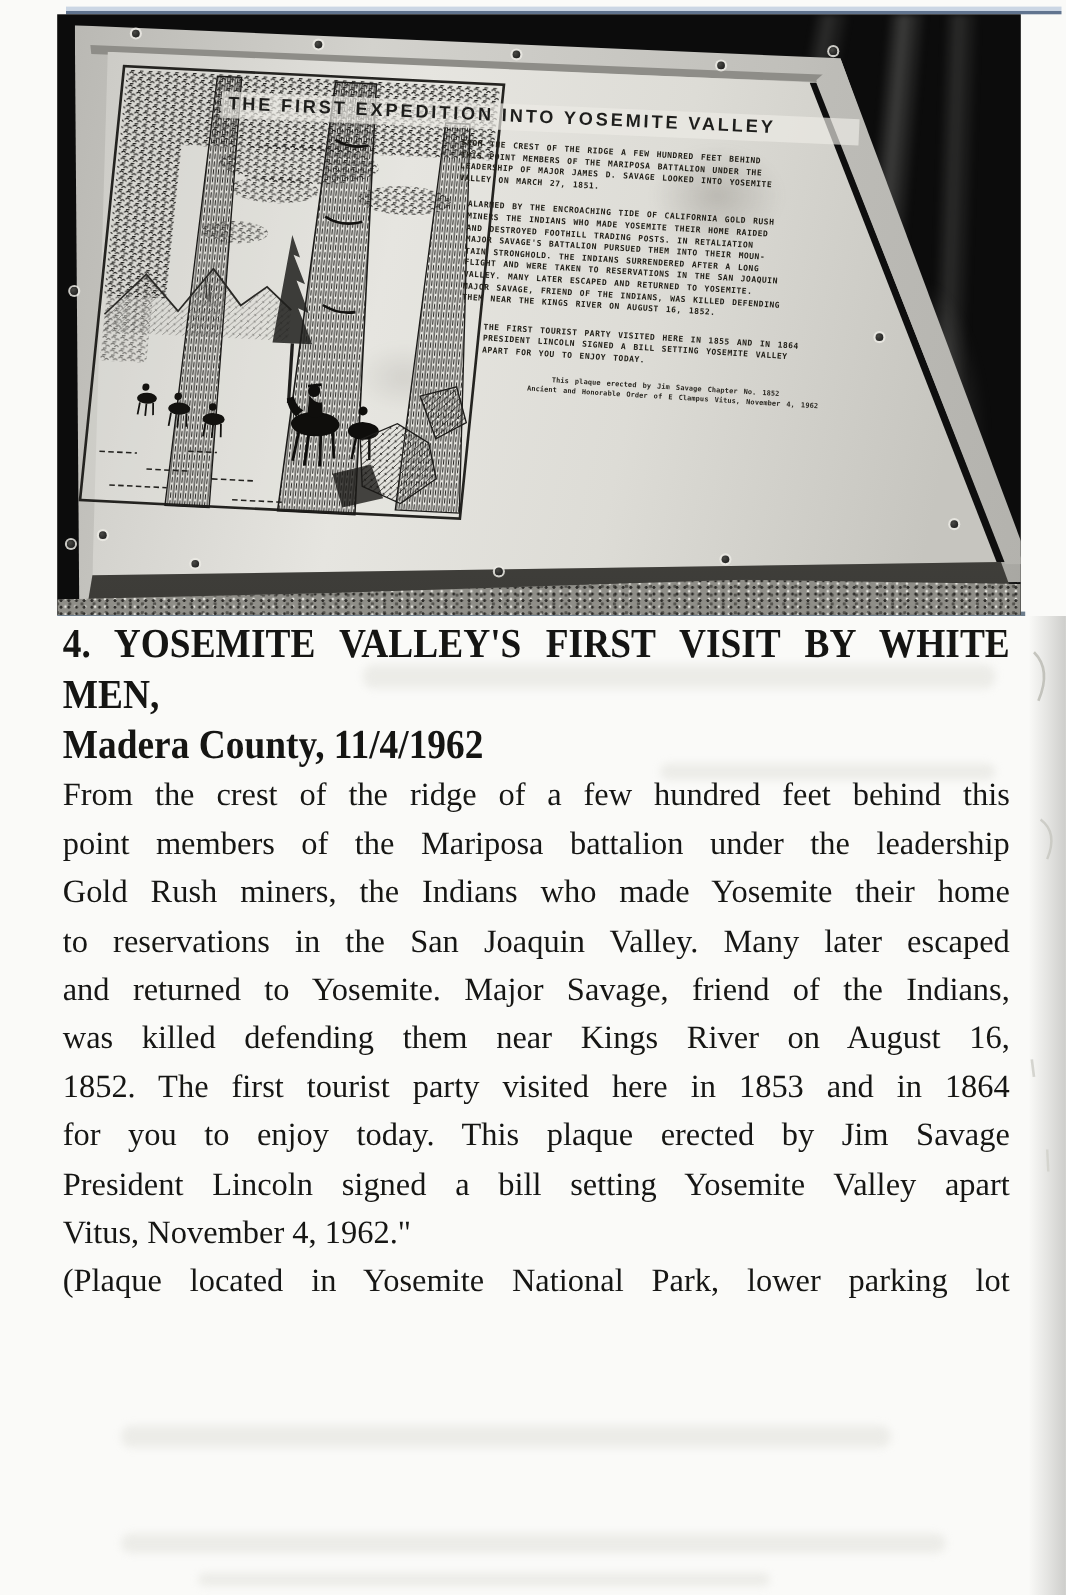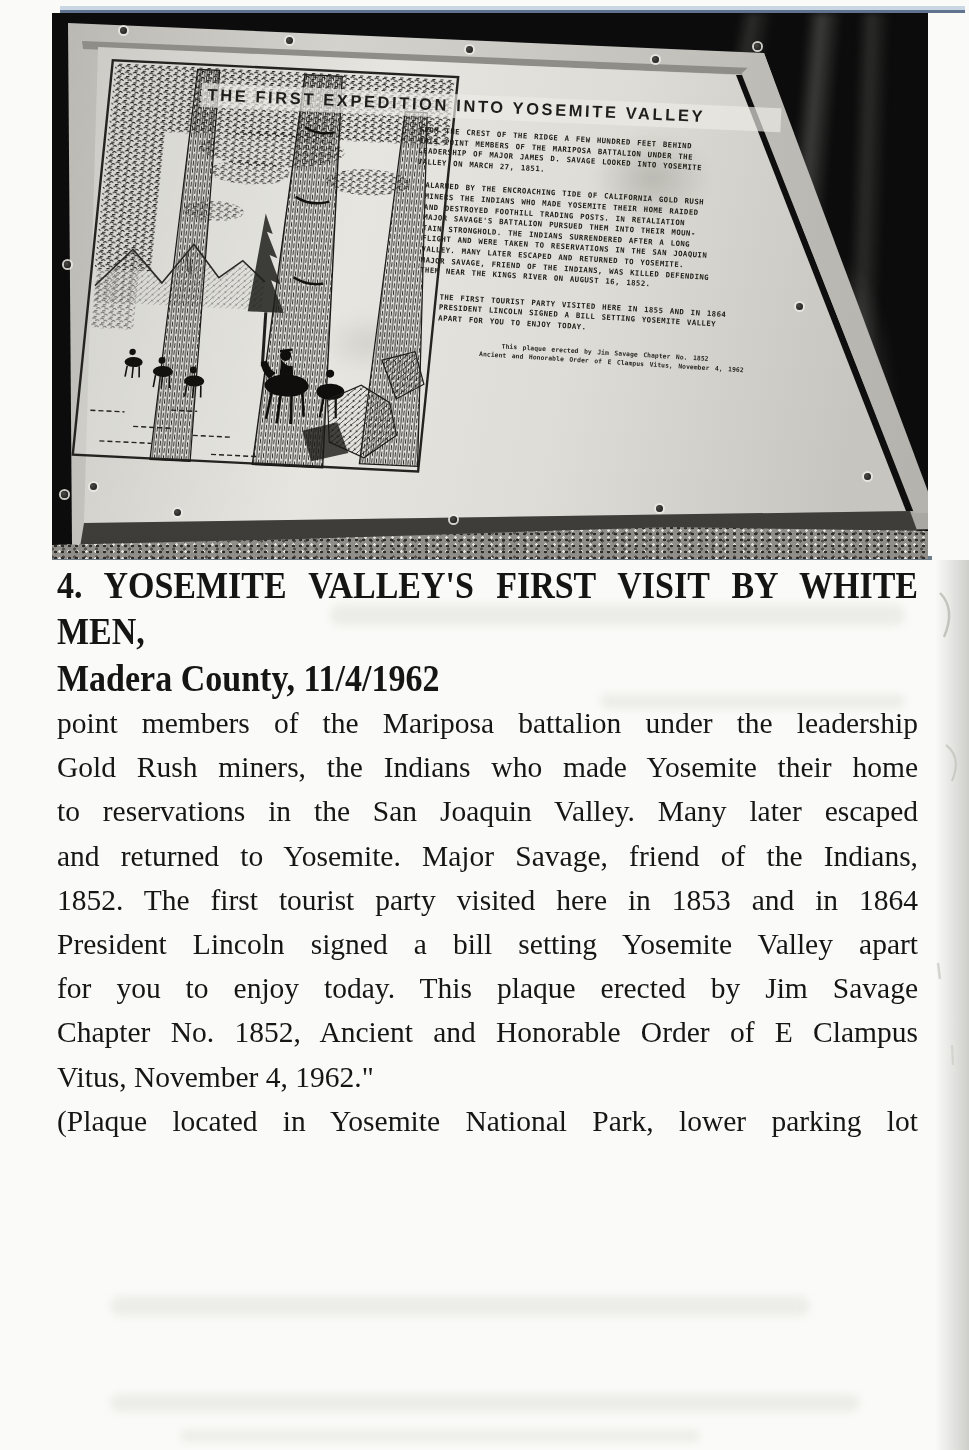--- a/index.html
+++ b/index.html
@@ -280,25 +280,26 @@
   <div class="bolt" style="left:744px;top:290px"></div>
 </div>
 <div class="scan-blue-line-bottom"></div>
 
 <div class="article">
   <div class="headline">
     <div class="h1">4.  YOSEMITE VALLEY'S FIRST VISIT BY WHITE MEN,</div>
     <div class="h2">Madera County, 11/4/1962</div>
   </div>
   <div class="body-copy">
+    <div class="bline">From the crest of the ridge of a few hundred feet behind this</div>
     <div class="bline">point members of the Mariposa battalion under the leadership</div>
     <div class="bline">Gold Rush miners, the Indians who made Yosemite their home</div>
     <div class="bline">to reservations in the San Joaquin Valley. Many later escaped</div>
     <div class="bline">and returned to Yosemite. Major Savage, friend of the Indians,</div>
+    <div class="bline">was killed defending them near Kings River on August 16,</div>
     <div class="bline">1852. The first tourist party visited here in 1853 and in 1864</div>
+    <div class="bline">for you to enjoy today. This plaque erected by Jim Savage</div>
     <div class="bline">President Lincoln signed a bill setting Yosemite Valley apart</div>
-    <div class="bline">for you to enjoy today. This plaque erected by Jim Savage</div>
-    <div class="bline">Chapter No. 1852, Ancient and Honorable Order of E Clampus</div>
     <div class="bline noj">Vitus, November 4, 1962."</div>
     <div class="bline">(Plaque located in Yosemite National Park, lower parking lot</div>
 
   </div>
 </div>
 
 </body></html>

